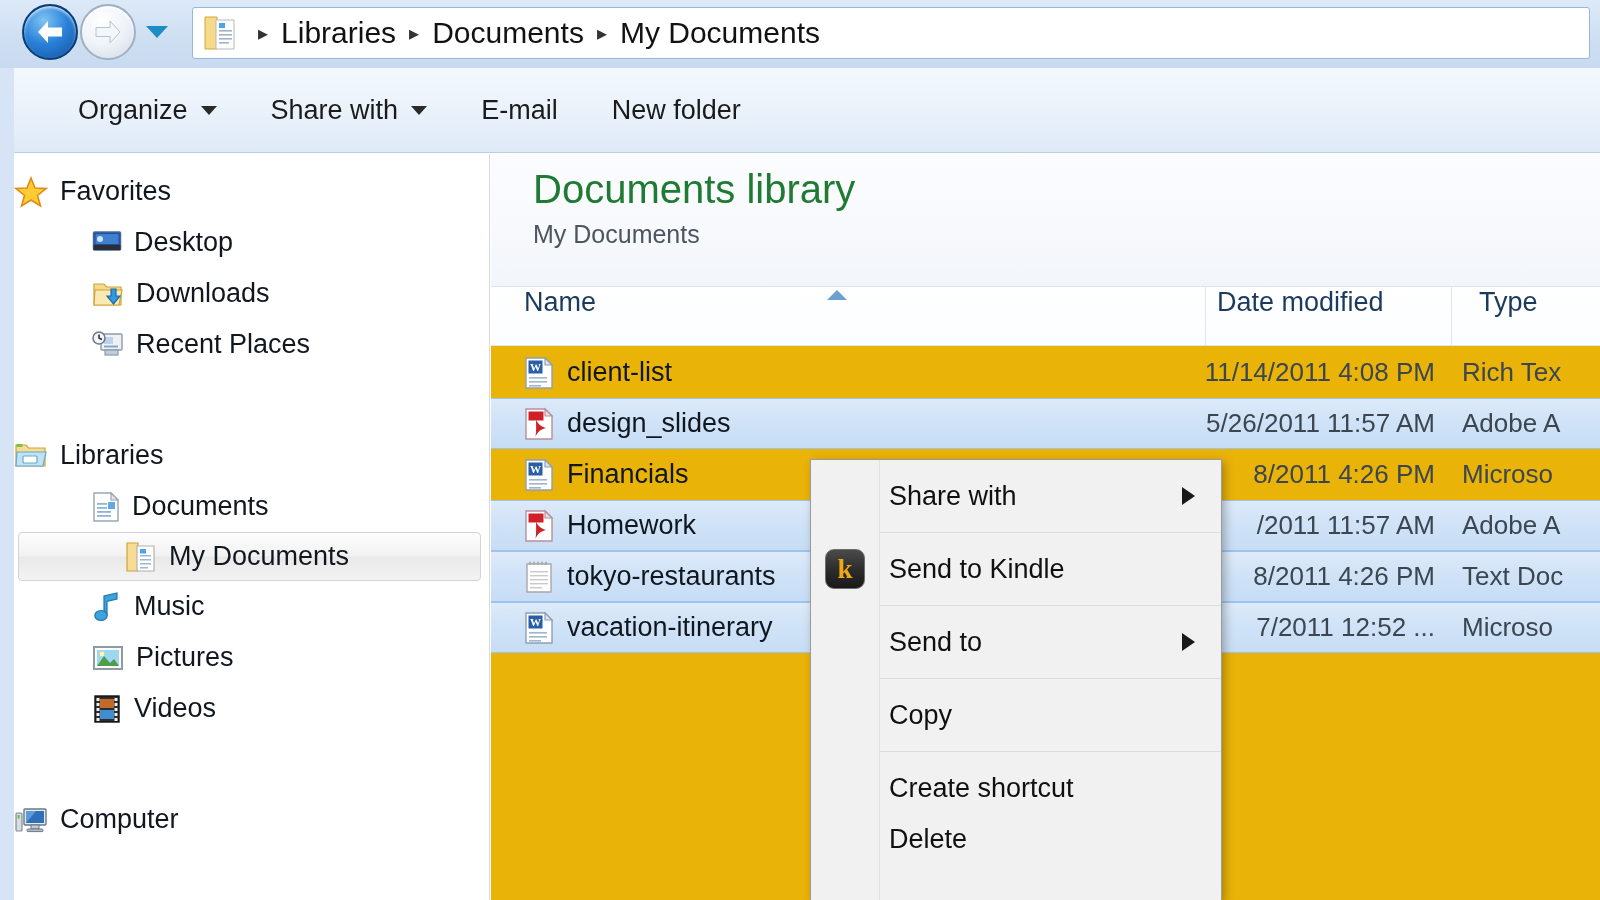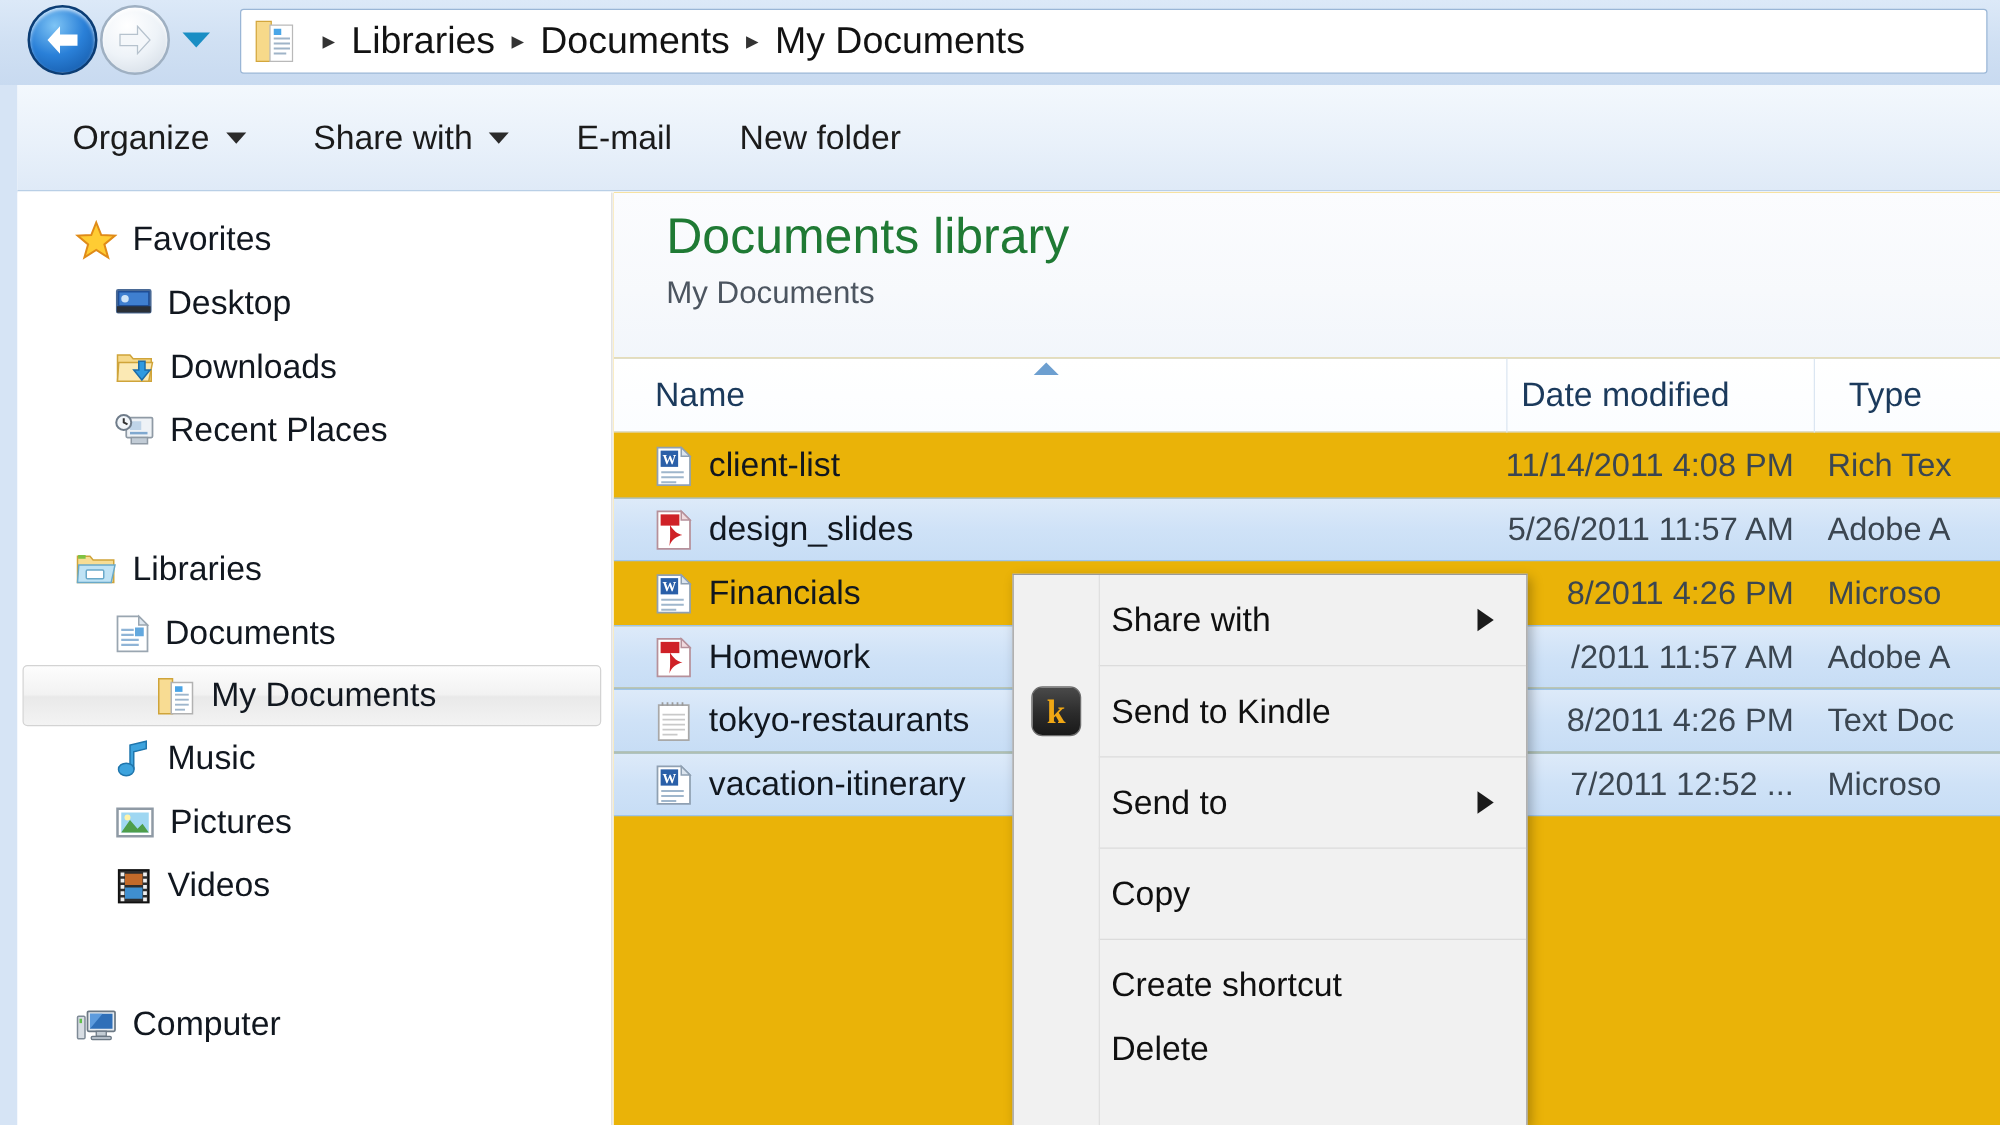--- a/index.html
+++ b/index.html
@@ -105,21 +105,21 @@
   
   .toolbar {
     position: absolute;
     left: 14px; top: 68px;
     width: 1586px; height: 85px;
     background: linear-gradient(to bottom, #f3f8fd 0%, #e9f1fa 55%, #dfeaf7 100%);
     border-bottom: 1px solid #b9cfe6;
     box-sizing: border-box;
     display: flex;
     align-items: center;
-    padding-left: 30px;
+    padding-left: 50px;
   }
   .tb-item {
     font-size: 27px;
     color: #1b1b1b;
     padding: 6px 14px;
     display: flex;
     align-items: center;
     white-space: nowrap;
     border-radius: 3px;
   }
@@ -139,21 +139,20 @@
     width: 476px; height: 746px;
     background: #ffffff;
     border-right: 1px solid #d9d9d9;
     box-sizing: border-box;
     overflow: hidden;
   }
   .nav-row {
     display: flex;
     align-items: center;
     height: 51px;
-    padding-left: 46px;
     box-sizing: border-box;
   }
   .nav-row.child { padding-left: 78px; }
   .nav-row.selected {
     background: linear-gradient(to bottom, #fdfdfd 0%, #f2f2f2 48%, #e9e9e9 52%, #f3f3f3 100%);
     border: 1px solid #d3d3d3;
     border-radius: 4px;
     margin: 0 8px 0 4px;
     padding-left: 106px;
     height: 49px;
@@ -202,21 +201,21 @@
     left: 0; top: 132px;
     width: 1109px; height: 60px;
     border-top: 1px solid #dbe6f2;
     border-bottom: 1px solid #dbe6f2;
     background: linear-gradient(to bottom, #ffffff 0%, #fbfdff 100%);
     box-sizing: border-box;
   }
   .col {
     position: absolute;
     top: 0; height: 59px;
-    display: flex; align-items: center;
+    display: flex; 
     font-size: 27px;
     color: #1b3a5c;
     box-sizing: border-box;
     white-space: nowrap;
   }
   .col-name { left: 33px; width: 632px; }
   .col-date { left: 672px; width: 288px; border-left: 1px solid #dbe6f2; padding-left: 11px; margin-left: 42px; }
   .col-type { left: 960px; width: 153px; border-left: 1px solid #dbe6f2; padding-left: 27px; }
   .sort-arrow {
     position: absolute;

